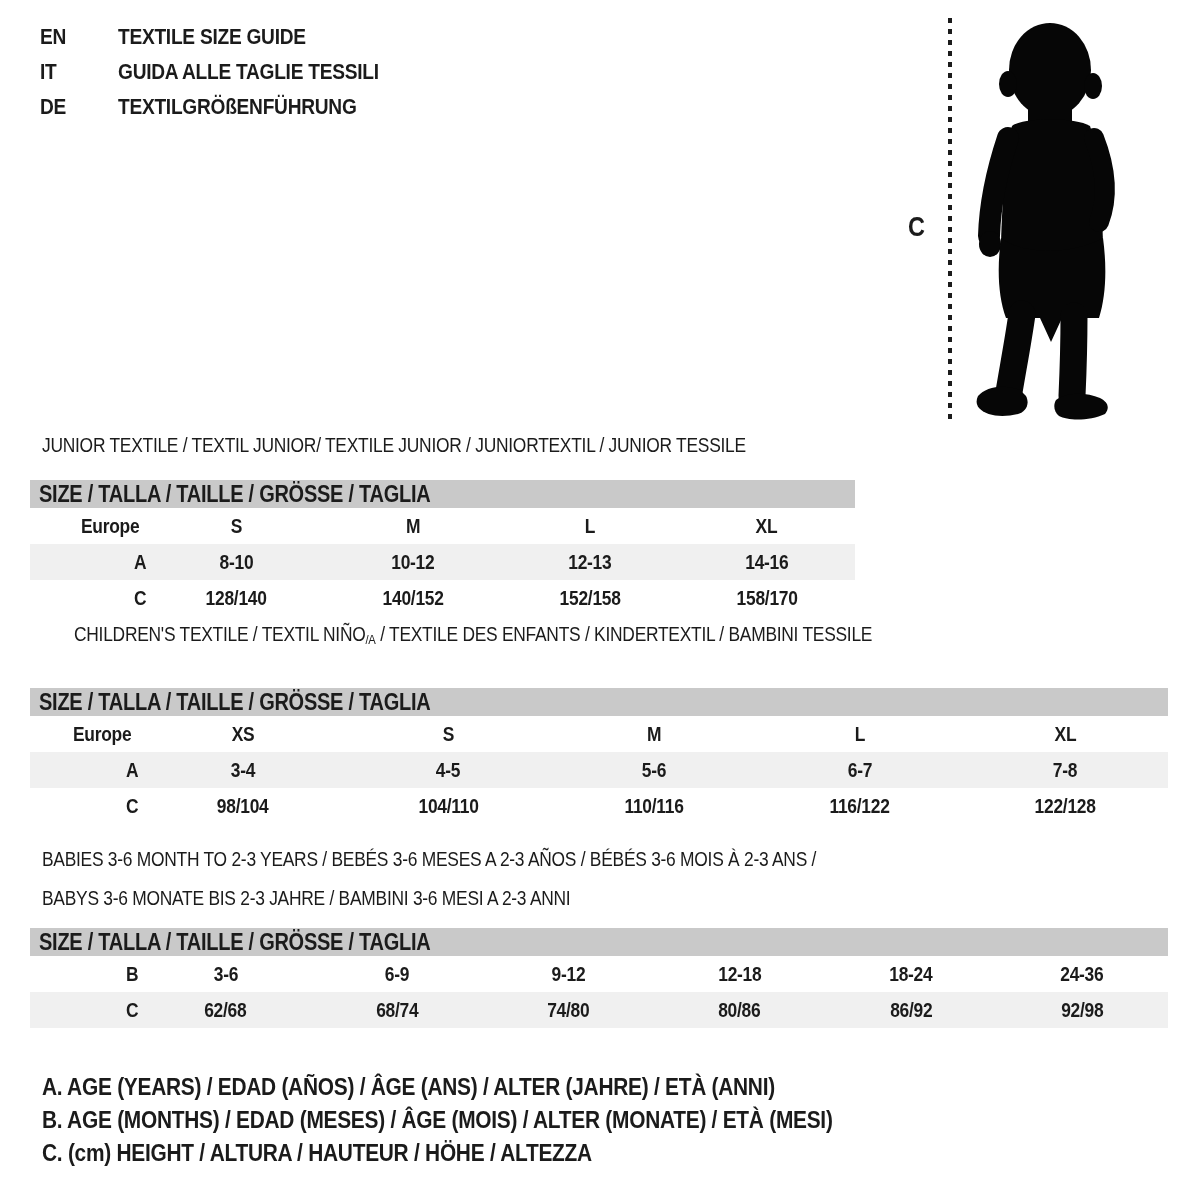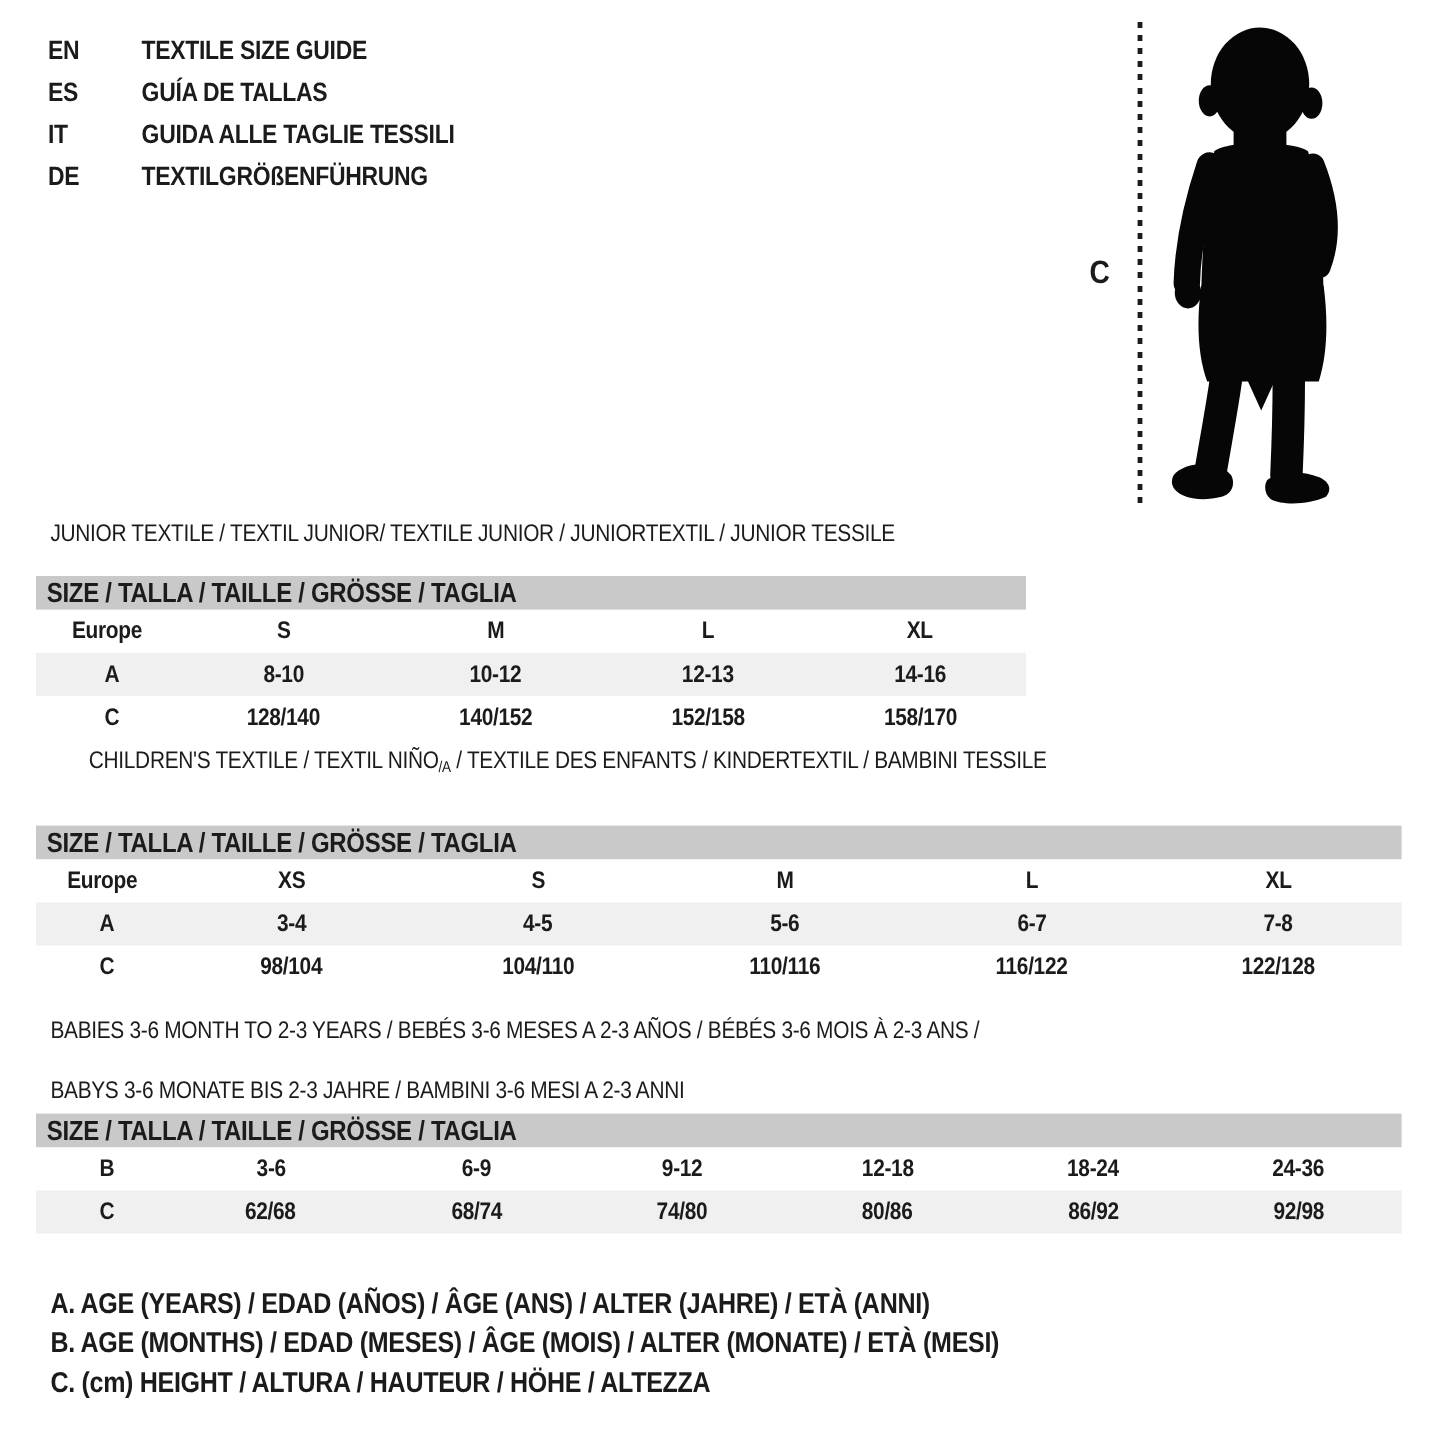--- a/index.html
+++ b/index.html
@@ -12,64 +12,60 @@
   html,body{background:#fff;}
   body{font-family:"Liberation Sans","DejaVu Sans",sans-serif;color:var(--text);}
   #canvas{position:relative;width:1200px;height:1200px;background:#fff;overflow:hidden;}
 
   
   .cnd{display:inline-block;transform:scaleX(0.87);transform-origin:0 50%;white-space:nowrap;letter-spacing:-0.3px;}
   .cndc{display:inline-block;transform:scaleX(0.87);transform-origin:50% 50%;white-space:nowrap;letter-spacing:-0.3px;}
 
   
   .lang-block{position:absolute;left:40px;top:24px;}
-  .lang-row{display:flex;height:35px;align-items:center;font-size:22px;font-weight:700;}
+  .lang-row{display:flex;height:35px;align-items:flex-start;font-size:22px;font-weight:700;}
   .lang-code{width:78px;}
   
   .figure{position:absolute;left:900px;top:16px;width:268px;height:410px;}
   .measure-line{position:absolute;left:48px;top:2px;width:4px;height:402px;
     background:repeating-linear-gradient(to bottom,var(--text) 0 5px,transparent 5px 11px);}
   .measure-label{position:absolute;left:8px;top:196px;font-size:27px;font-weight:700;}
   .silhouette{position:absolute;left:62px;top:2px;width:180px;height:402px;}
 
   
   .sec-title{position:absolute;left:42px;font-size:20px;font-weight:400;line-height:26px;}
   .sub{font-size:13px;vertical-align:-3px;}
 
   
   .size-table{position:absolute;left:30px;font-size:20px;font-weight:700;}
   .t-header{height:28px;background:var(--header-bg);display:flex;align-items:center;padding-left:9px;font-size:23px;}
   .t-row{display:grid;height:36px;align-items:center;}
   .t-row.alt{background:var(--row-alt-bg);}
   .cols-4{grid-template-columns:118px repeat(4,1fr);}
   .cols-5{grid-template-columns:110px repeat(5,1fr);}
   .cols-6{grid-template-columns:110px repeat(6,1fr);}
-  .row-label{padding-left:10px;text-align:center;}
+  .row-label{padding-left:10px;text-align:right;}
   .cell{text-align:center;}
   .tbl-1{width:825px;top:480px;}
   .tbl-2{width:1138px;top:688px;}
   .tbl-3{width:1138px;top:928px;}
 
   
   .legend{position:absolute;left:42px;top:1070px;font-size:24px;font-weight:700;}
   .legend-line{height:33px;display:flex;align-items:center;}
 </style>
 </head>
 <body>
 
 <div id="canvas">
 
   <div class="lang-block">
     <div class="lang-row">
       <span class="lang-code"><span class="cnd">EN</span></span>
       <span class="cnd">TEXTILE SIZE GUIDE</span>
-    </div>
-    <div class="lang-row">
-      <span class="lang-code"><span class="cnd">ES</span></span>
-      <span class="cnd">GUÍA DE TALLAS</span>
     </div>
     <div class="lang-row">
       <span class="lang-code"><span class="cnd">IT</span></span>
       <span class="cnd">GUIDA ALLE TAGLIE TESSILI</span>
     </div>
     <div class="lang-row">
       <span class="lang-code"><span class="cnd">DE</span></span>
       <span class="cnd">TEXTILGRÖßENFÜHRUNG</span>
     </div>
   </div>
@@ -154,21 +150,21 @@
       <span class="cell"><span class="cndc">98/104</span></span>
       <span class="cell"><span class="cndc">104/110</span></span>
       <span class="cell"><span class="cndc">110/116</span></span>
       <span class="cell"><span class="cndc">116/122</span></span>
       <span class="cell"><span class="cndc">122/128</span></span>
     </div>
   </div>
 
   <div class="sec-title" style="top:846px;">
     <div><span class="cnd">BABIES 3-6 MONTH TO 2-3 YEARS / BEBÉS 3-6 MESES A 2-3 AÑOS / BÉBÉS 3-6 MOIS À 2-3 ANS /</span></div>
-    <div style="margin-top:24px;"><span class="cnd">BABYS 3-6 MONATE BIS 2-3 JAHRE / BAMBINI 3-6 MESI A 2-3 ANNI</span></div>
+    <div style="margin-top:13px;"><span class="cnd">BABYS 3-6 MONATE BIS 2-3 JAHRE / BAMBINI 3-6 MESI A 2-3 ANNI</span></div>
   </div>
   <div class="size-table tbl-3">
     <div class="t-header">
         <span class="cnd">SIZE / TALLA / TAILLE / GRÖSSE / TAGLIA</span>
       </div>
     <div class="t-row cols-6">
       <span class="row-label"><span class="cnd">B</span></span>
       <span class="cell"><span class="cndc">3-6</span></span>
       <span class="cell"><span class="cndc">6-9</span></span>
       <span class="cell"><span class="cndc">9-12</span></span>

